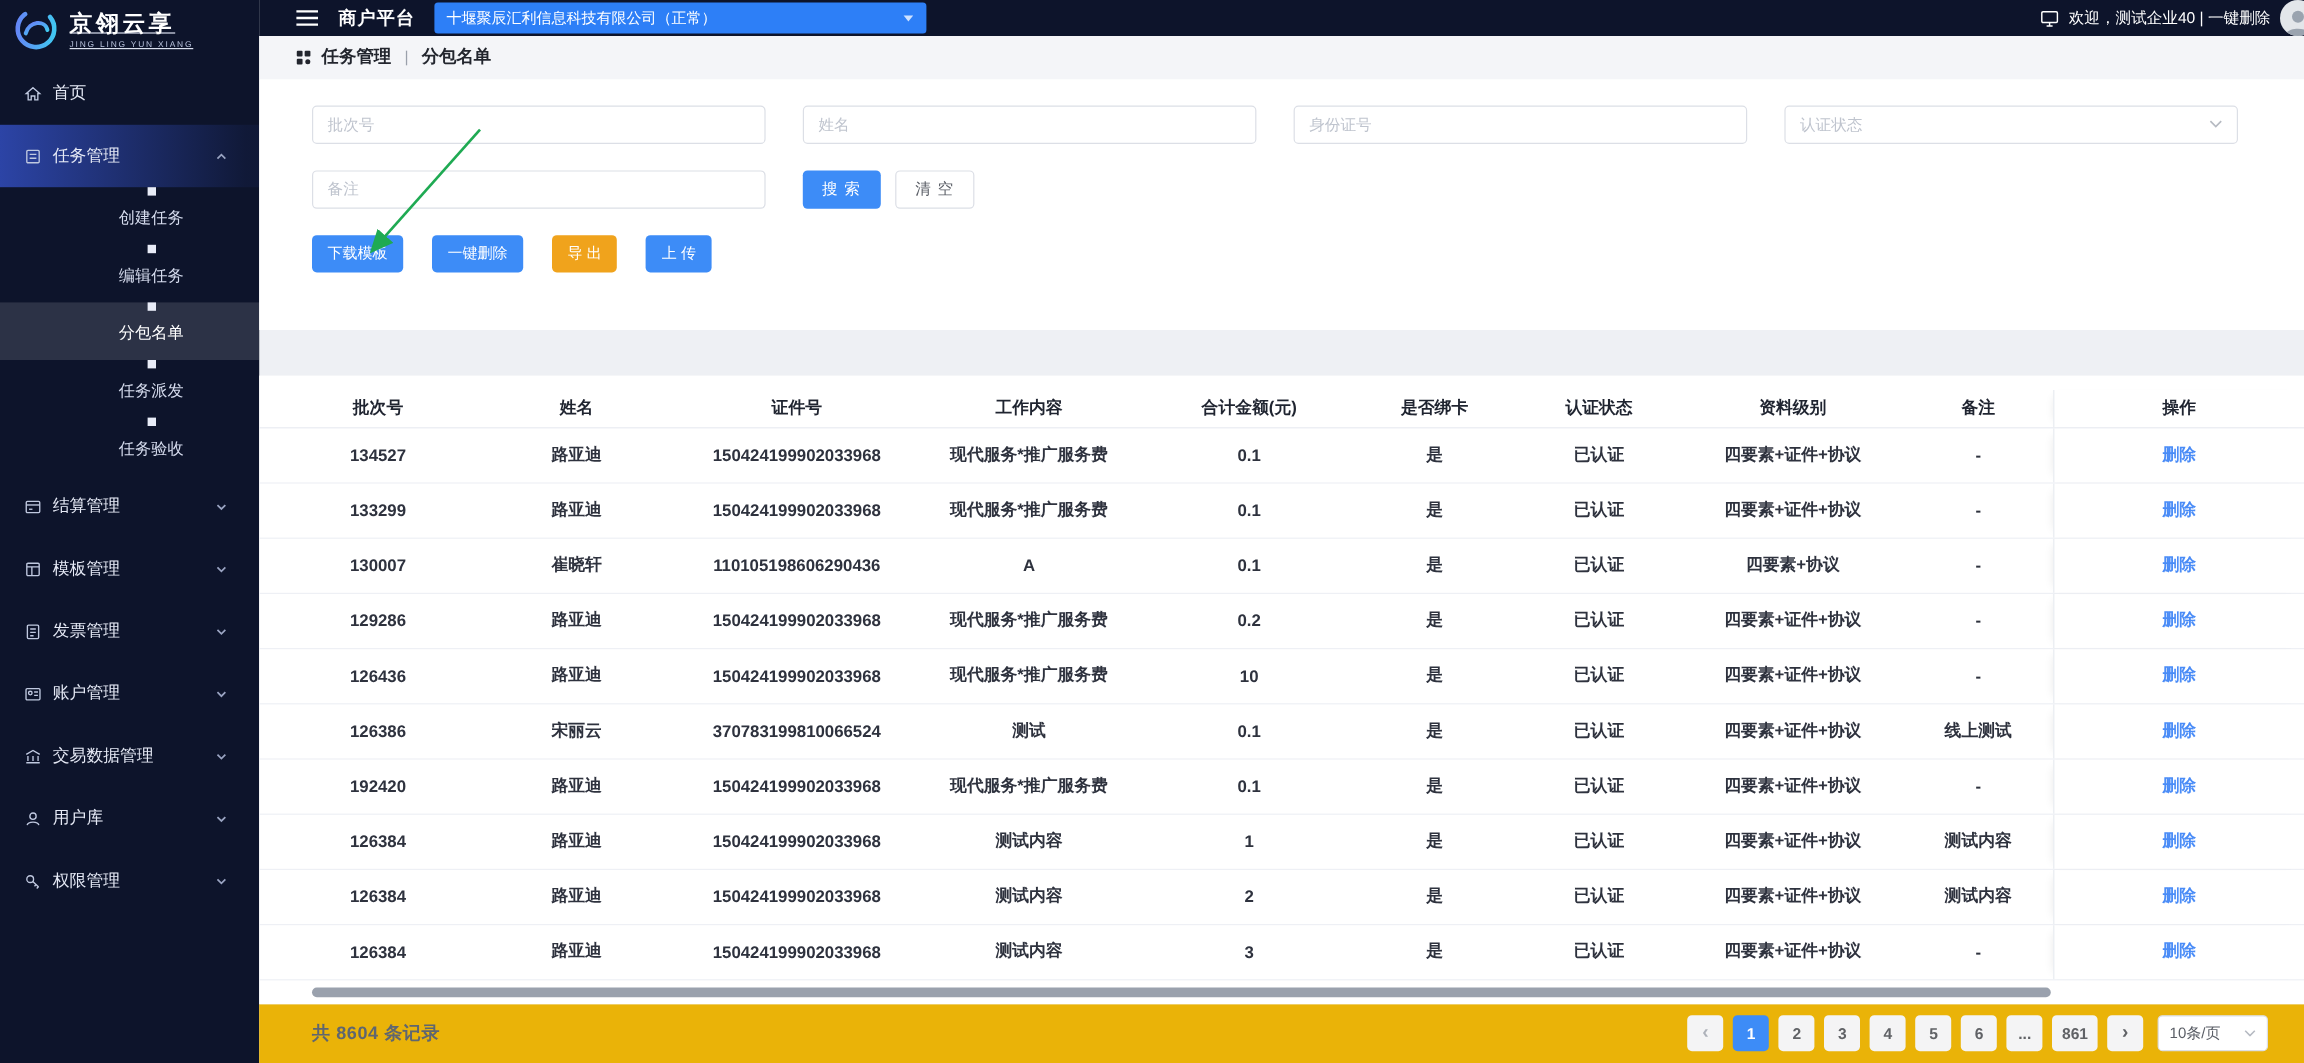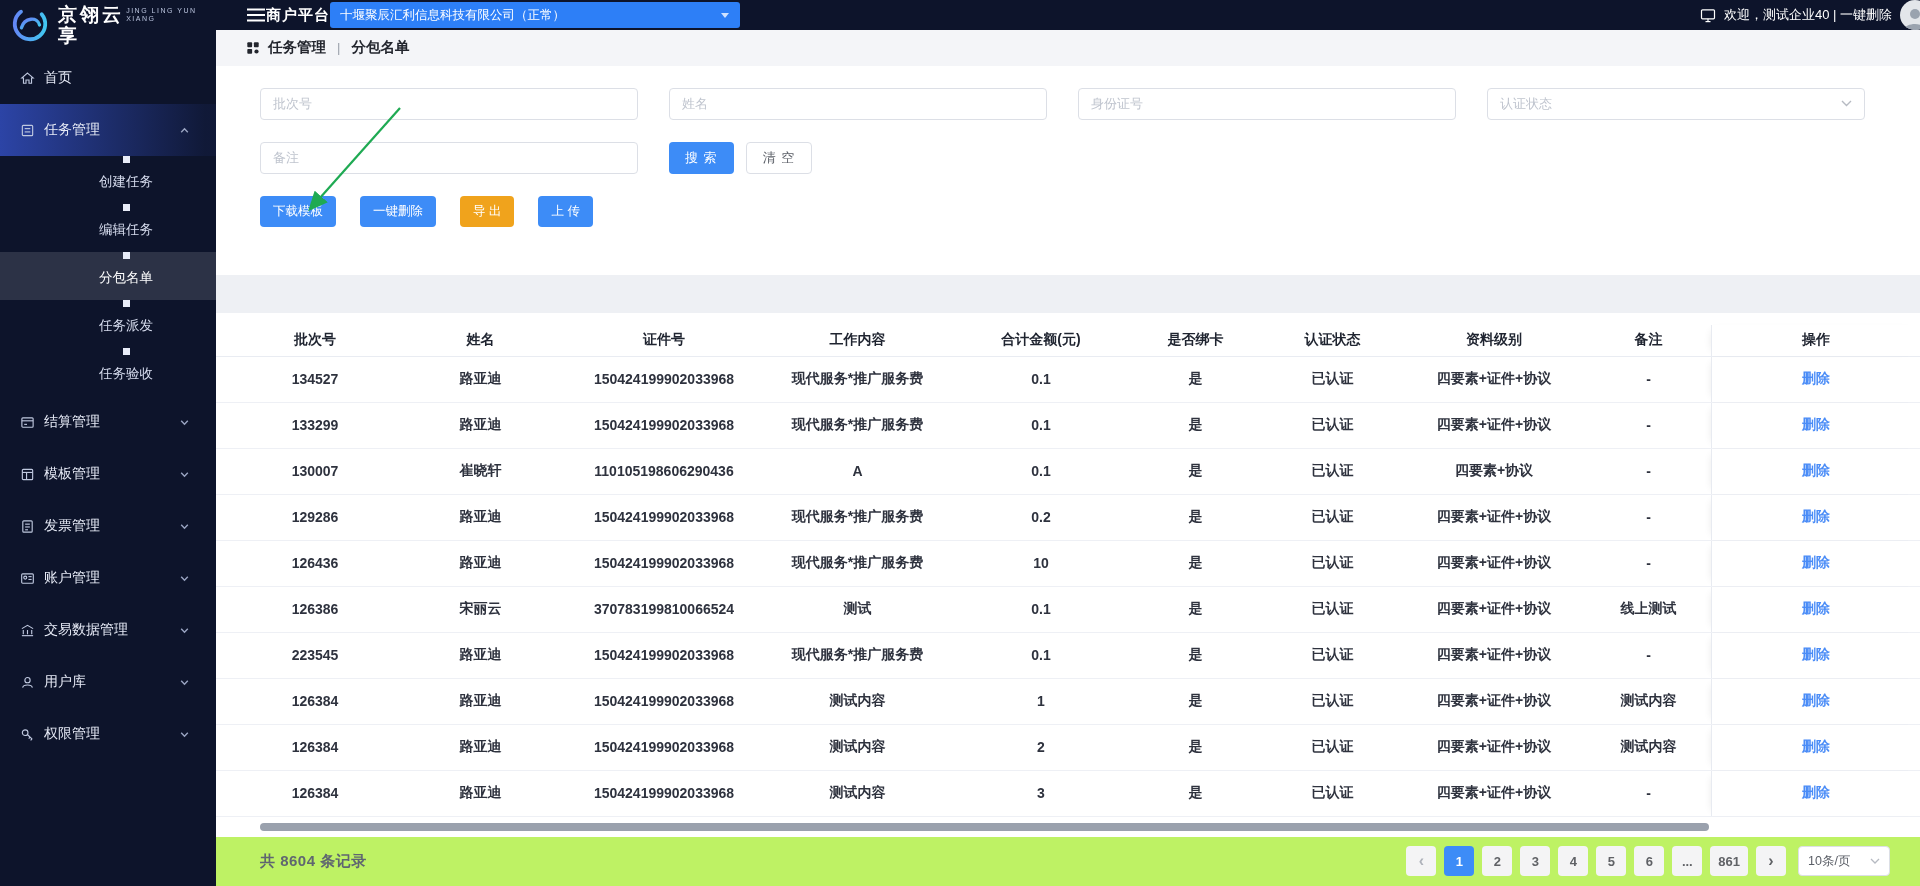--- a/index.html
+++ b/index.html
@@ -3,37 +3,37 @@
 <meta charset="utf-8">
 <style>
   * { box-sizing: border-box; margin: 0; padding: 0; }
   html,body { width:1920px; height:886px; overflow:hidden; }
   body { font-family:"Liberation Sans","DejaVu Sans",sans-serif; background:#eef0f4; color:#2e323e; }
   .app { display:flex; width:1920px; height:886px; }
 
   
   .sidebar { width:216px; flex-shrink:0; background:#0d142b; color:#dbe1f0; overflow:hidden; }
   .logo { height:52px; display:flex; align-items:center; gap:8px; padding:0 10px; }
-  .logo-text { display:flex; flex-direction:row; line-height:1.1; }
+  .logo-text { display:flex; flex-direction:column; line-height:1.1;text-decoration:underline; }
   .logo-title { font-size:19px; font-weight:bold; color:#fff; letter-spacing:3px; }
   .logo-sub { font-size:7px; color:#b9c3dd; letter-spacing:1.5px; margin-top:2px; }
   .menu { display:flex; flex-direction:column; }
   .side-item { height:52px; display:flex; align-items:center; gap:9px; padding:0 26px 0 20px; font-size:14px; color:#e6eaf6; cursor:pointer; }
   .side-item .s-icon { color:#c0c9e0; display:inline-flex; }
   .side-item .chev { margin-left:auto; color:#9aa4c2; display:inline-flex; }
   .chev.up svg { transform:rotate(180deg); }
   .side-item.parent-active { background:linear-gradient(90deg,#2c44a6 0%, rgba(44,68,166,0.10) 95%); }
   .side-sub { height:48px; display:flex; align-items:center; gap:10px; padding-left:36px; font-size:13.5px; color:#d6dcee; cursor:pointer;flex-direction:column; }
   .side-sub .sq { width:7px; height:7px; background:#e8ecf8; flex-shrink:0; }
   .side-sub.selected { background:rgba(255,255,255,0.13); color:#fff; }
 
   
   .main { flex:1; min-width:0; display:flex; flex-direction:column; }
 
-  .topbar { height:34px; background:#0d142b; display:flex; align-items:center; padding:0 4px 0 30px; color:#fff;text-align:center; }
+  .topbar { height:34px; background:#0d142b; display:flex; align-items:center; gap:16px; padding:0 4px 0 30px; color:#fff;text-align:center; }
   .hamburger { display:inline-flex; cursor:pointer; }
   .app-title { font-size:15px; font-weight:bold; letter-spacing:1px; }
   .company-select { width:410px; height:26px; background:#2d7ff7; border-radius:3px; display:flex; align-items:center; justify-content:space-between; padding:0 10px; font-size:12.5px; cursor:pointer; }
   .topbar-right { margin-left:auto; display:flex; align-items:center; gap:8px; font-size:13px; }
   .monitor,.avatar { display:inline-flex; }
   .avatar { width:30px; height:30px; border-radius:50%; background:#e3e6ea; overflow:hidden; margin-right:-14px; align-items:flex-end; justify-content:center; }
 
   .breadcrumb { height:42px; background:#f4f5f8; display:flex; align-items:center; gap:8px; padding:0 30px; }
   .bc-icon { display:inline-flex; }
   .bc-item { font-size:14.5px; font-weight:bold; color:#23262e; }
@@ -65,21 +65,21 @@
   .cell { text-align:center; font-size:14px; color:#2e323e; font-weight:600; white-space:nowrap; overflow:hidden; flex-shrink:0; }
   .c0{width:158px;} .c1{width:173px;} .c2{width:194px;} .c3{width:193px;} .c4{width:174px;}
   .c5{width:135px;} .c6{width:139px;} .c7{width:184px;} .c8{width:125px;}
   .c9{flex:1; min-width:190px;}
   .opcol { border-left:1px solid #e8ebf1; box-shadow:-5px 0 8px -6px rgba(0,0,0,0.10); align-self:stretch; display:flex; align-items:center; justify-content:center; }
   .del-link { color:#4a8cf7; font-size:14px; font-weight:600; text-decoration:none; cursor:pointer; }
   .h-scroll { height:8px; margin:6px 0; position:relative; }
   .h-thumb { position:absolute; left:44px; width:1449px; height:8px; border-radius:4px; background:#9aa1ad; cursor:grab; }
 
   
-  .foot { margin-top:auto; height:58px; background:#bef264; display:flex; align-items:center; padding:0 30px 0 44px; }
+  .foot { margin-top:auto; height:58px; background:#eab308; display:flex; align-items:center; padding:0 30px 0 44px; }
   .total { font-size:15px; font-weight:bold; color:#5f6670; letter-spacing:0.5px; }
   .pager { margin-left:auto; display:flex; align-items:center; gap:8px; }
   .pg-btn { min-width:30px; height:30px; border:none; border-radius:4px; background:#f4f4f5; color:#606266; font-size:13px; font-weight:600; display:flex; align-items:center; justify-content:center; cursor:pointer; padding:0 8px; font-family:inherit; }
   .pg-btn.active { background:#3d8cf7; color:#fff; }
   .pg-btn.arrow { color:#aeb2ba; font-size:16px; }
   .pg-btn.next { color:#606266; }
   .page-size { margin-left:12px; width:92px; height:30px; border:1px solid #dcdfe6; border-radius:4px; background:#fff; display:flex; align-items:center; justify-content:space-between; padding:0 9px; font-size:12.5px; color:#5a5e66; cursor:pointer; }
 </style>
 </head>
 <body>
@@ -439,21 +439,21 @@
             <div class="cell c4">0.1</div>
             <div class="cell c5">是</div>
             <div class="cell c6">已认证</div>
             <div class="cell c7">四要素+证件+协议</div>
             <div class="cell c8">线上测试</div>
             <div class="cell c9 opcol">
               <a class="del-link">删除</a>
             </div>
           </div>
           <div class="t-row">
-            <div class="cell c0">223545</div>
+            <div class="cell c0">192420</div>
             <div class="cell c1">路亚迪</div>
             <div class="cell c2">150424199902033968</div>
             <div class="cell c3">现代服务*推广服务费</div>
             <div class="cell c4">0.1</div>
             <div class="cell c5">是</div>
             <div class="cell c6">已认证</div>
             <div class="cell c7">四要素+证件+协议</div>
             <div class="cell c8">-</div>
             <div class="cell c9 opcol">
               <a class="del-link">删除</a>

